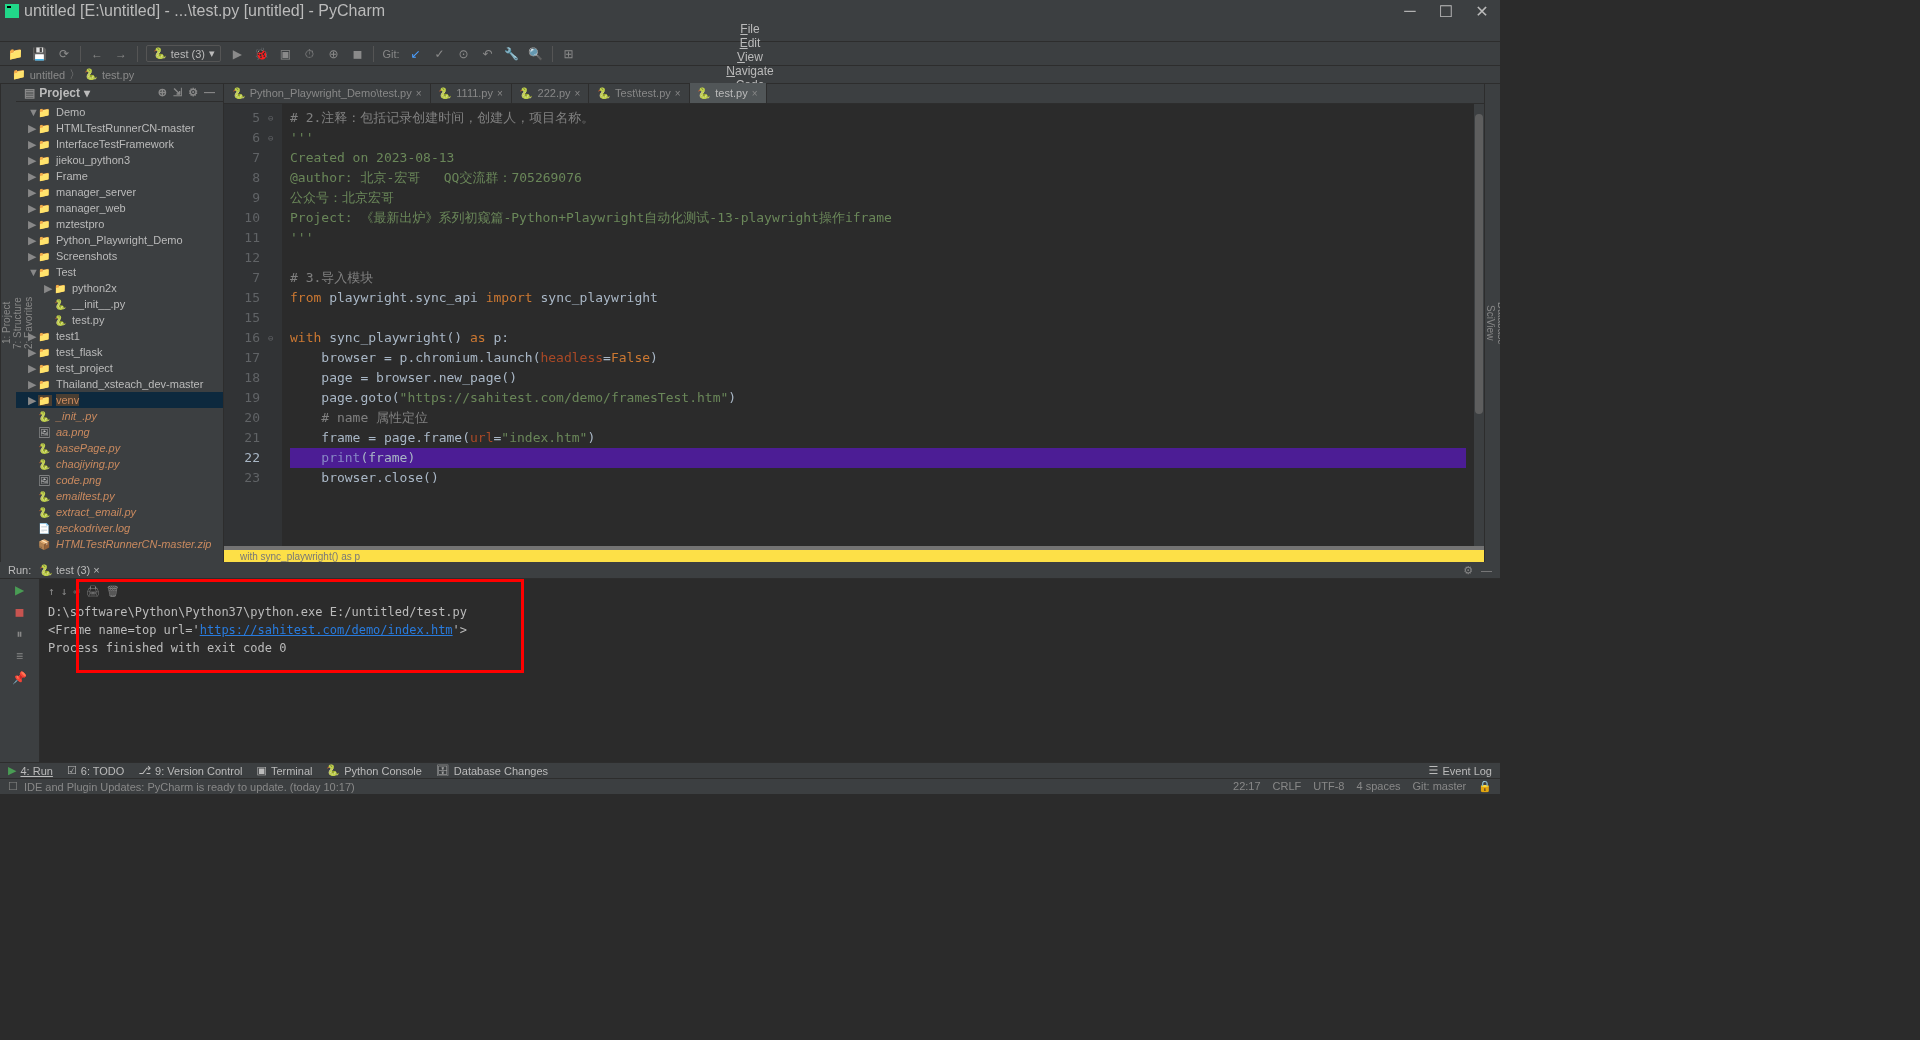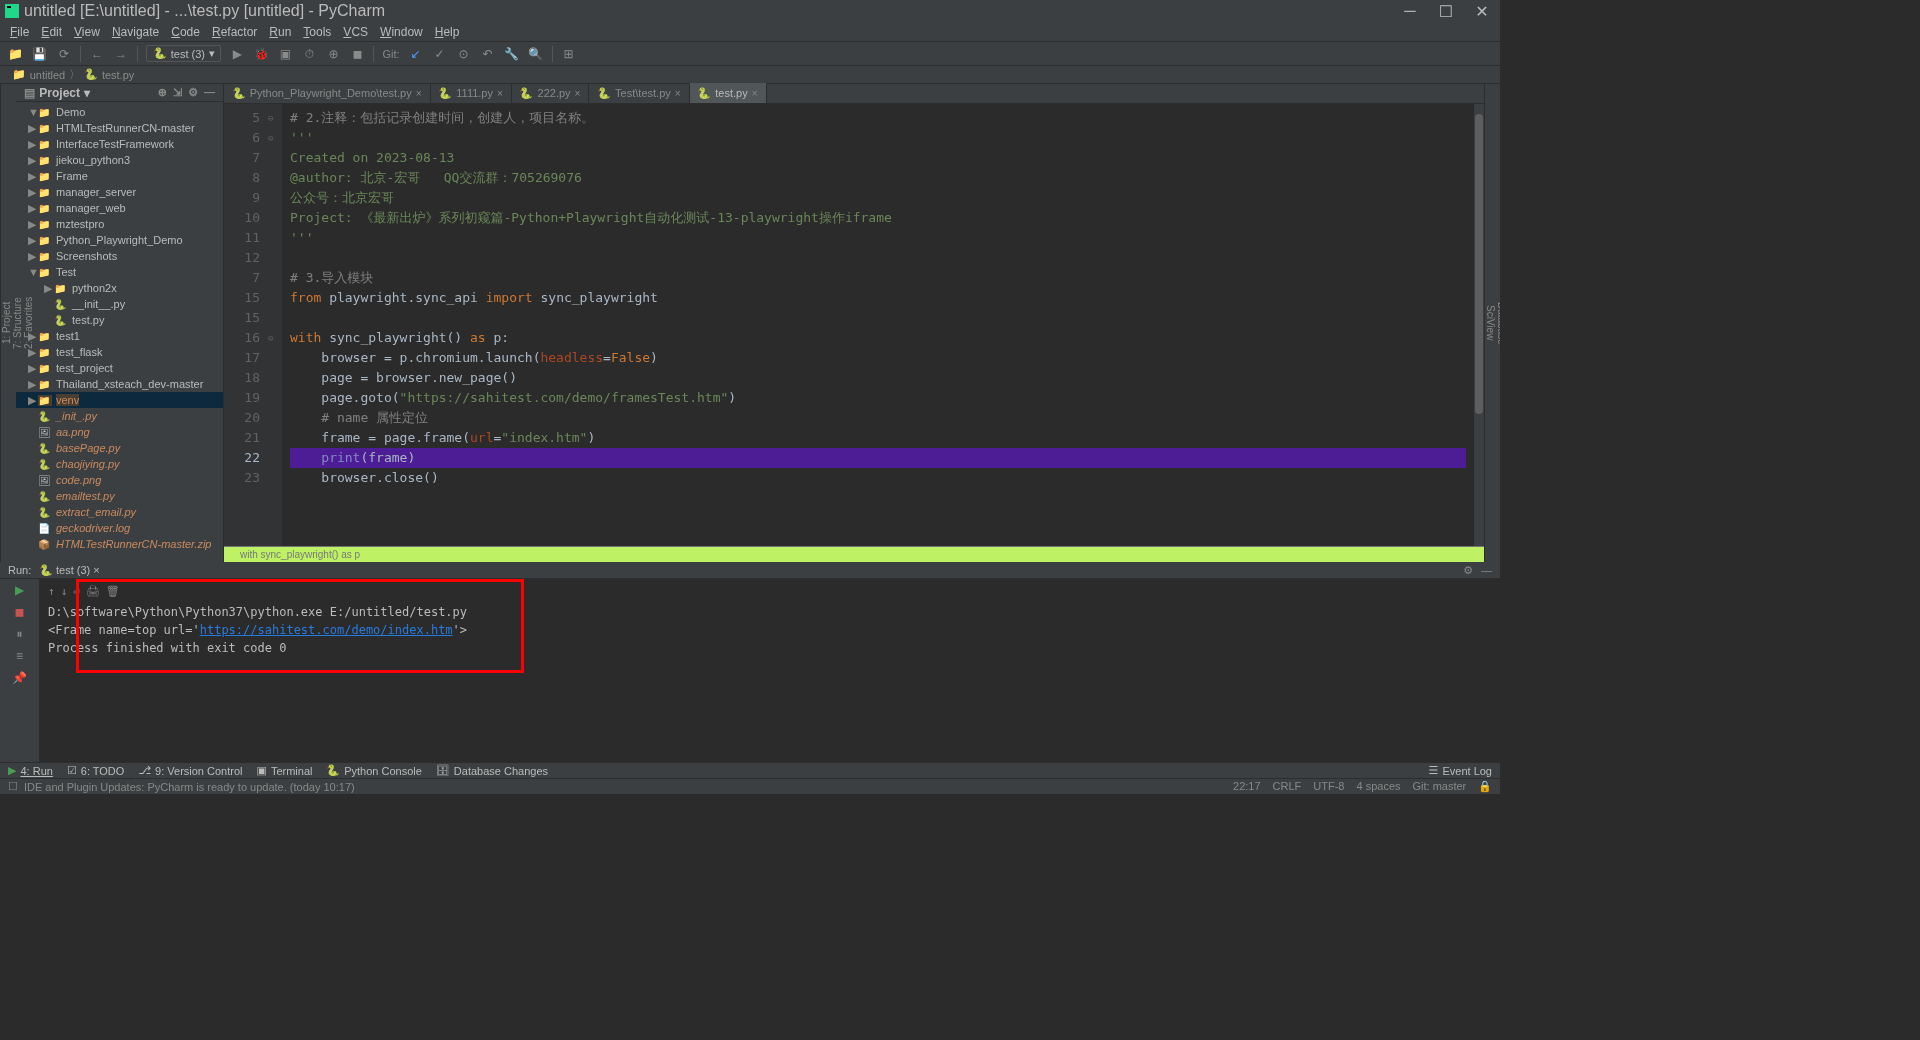--- a/index.html
+++ b/index.html
@@ -1,21 +1,21 @@
 <!DOCTYPE html>
 <html><head>
 <meta charset="utf-8">
 <style>
 * { margin: 0; padding: 0; box-sizing: border-box; }
 body { font-family: "Segoe UI", Arial, sans-serif; font-size: 12px; background: #2b2b2b; color: #bbbbbb; overflow: hidden; width: 1500px; height: 810px; }
 .titlebar { height: 22px; background: #3c3f41; display: flex; align-items: center; padding: 0 4px; color: #bbbbbb; font-size: 16px; }
 .titlebar .icon { width: 16px; height: 16px; margin-right: 4px; display: flex; align-items: center; justify-content: center; }
 .titlebar .win-controls { margin-left: auto; display: flex; gap: 24px; padding-right: 8px; }
 .win-btn { width: 12px; height: 12px; display: flex; align-items: center; justify-content: center; color: #bbbbbb; cursor: pointer; }
-.menubar { height: 20px; background: #3c3f41; display: flex; align-items: center; padding: 0 4px; color: #bbbbbb; font-size: 12px; border-bottom: 1px solid #2d2d2d; }
+.menubar { height: 20px; background: #3c3f41; display: flex; align-items: center; padding: 0 4px; color: #bbbbbb; font-size: 12px; border-bottom: 1px solid #2d2d2d; flex-direction: column; }
 .menubar span { padding: 0 6px; cursor: pointer; }
 .menubar span u { text-decoration: underline; }
 .toolbar { height: 24px; background: #3c3f41; display: flex; align-items: center; padding: 0 8px; gap: 8px; border-bottom: 1px solid #2d2d2d; }
 .toolbar .tb-icon { width: 16px; height: 16px; display: flex; align-items: center; justify-content: center; color: #8a8a8a; cursor: pointer; }
 .toolbar .sep { width: 1px; height: 16px; background: #555; }
 .run-combo { display: flex; align-items: center; gap: 4px; border: 1px solid #555; padding: 1px 6px; border-radius: 2px; font-size: 11px; }
 .run-combo .pyicon { color: #8aff8a; }
 .breadcrumb { height: 18px; background: #3c3f41; display: flex; align-items: center; padding: 0 8px; font-size: 11px; color: #8a8a8a; border-bottom: 1px solid #2d2d2d; }
 .breadcrumb .crumb { display: flex; align-items: center; gap: 4px; padding: 0 4px; }
 .main-area { display: flex; height: 478px; }
@@ -46,21 +46,21 @@
 .gutter .curline { color: #a9b7c6; }
 .fold-gutter { width: 14px; background: #313335; padding: 4px 0; line-height: 20px; color: #606366; font-size: 9px; }
 .code { flex: 1; padding: 4px 8px; line-height: 20px; white-space: pre; color: #a9b7c6; }
 .code .comment { color: #808080; margin-top: 30px; }
 .code .doctxt { color: #6a8759; font-style: normal; }
 .code .kw { color: #cc7832; }
 .code .str { color: #6a8759; }
 .code .param { color: #aa4926; }
 .code .builtin { color: #8888c6; }
 .code .caret-line { background: #4c1d95; }
-.breadcrumb-bottom { height: 16px; background: #bef264; font-size: 10px; color: #787878; padding: 0 16px; border-top: 1px solid #737373; display: flex; align-items: center; }
+.breadcrumb-bottom { height: 16px; background: #fde047; font-size: 10px; color: #787878; padding: 0 16px; border-top: 4px solid #737373; display: flex; align-items: center; }
 .run-panel { height: 200px; background: #2b2b2b; border-top: 1px solid #2d2d2d; display: flex; }
 .run-panel-left { width: 40px; background: #3c3f41; display: flex; flex-direction: column; align-items: center; padding: 4px 0; gap: 8px; border-right: 1px solid #2d2d2d; }
 .run-header { height: 16px; background: #3c3f41; display: flex; align-items: center; padding: 0 8px; font-size: 11px; color: #bbbbbb; }
 .run-header .rtools { margin-left: auto; display: flex; gap: 8px; color: #888; }
 .run-body { flex: 1; display: flex; flex-direction: column; }
 .console { flex: 1; font-family: "Consolas", monospace; font-size: 12px; padding: 4px 8px; line-height: 18px; color: #bbbbbb; position: relative; }
 .console .link { color: #287bde; text-decoration: underline; }
 .redbox { position: absolute; left: 36px; top: 0px; width: 448px; height: 94px; border: 3px solid #ff0000; pointer-events: none; }
 .bottom-tools { height: 16px; background: #3c3f41; display: flex; align-items: center; padding: 0 8px; gap: 14px; font-size: 11px; color: #bbbbbb; border-top: 1px solid #2d2d2d; }
 .bottom-tools .bt { display: flex; align-items: center; gap: 4px; cursor: pointer; }

